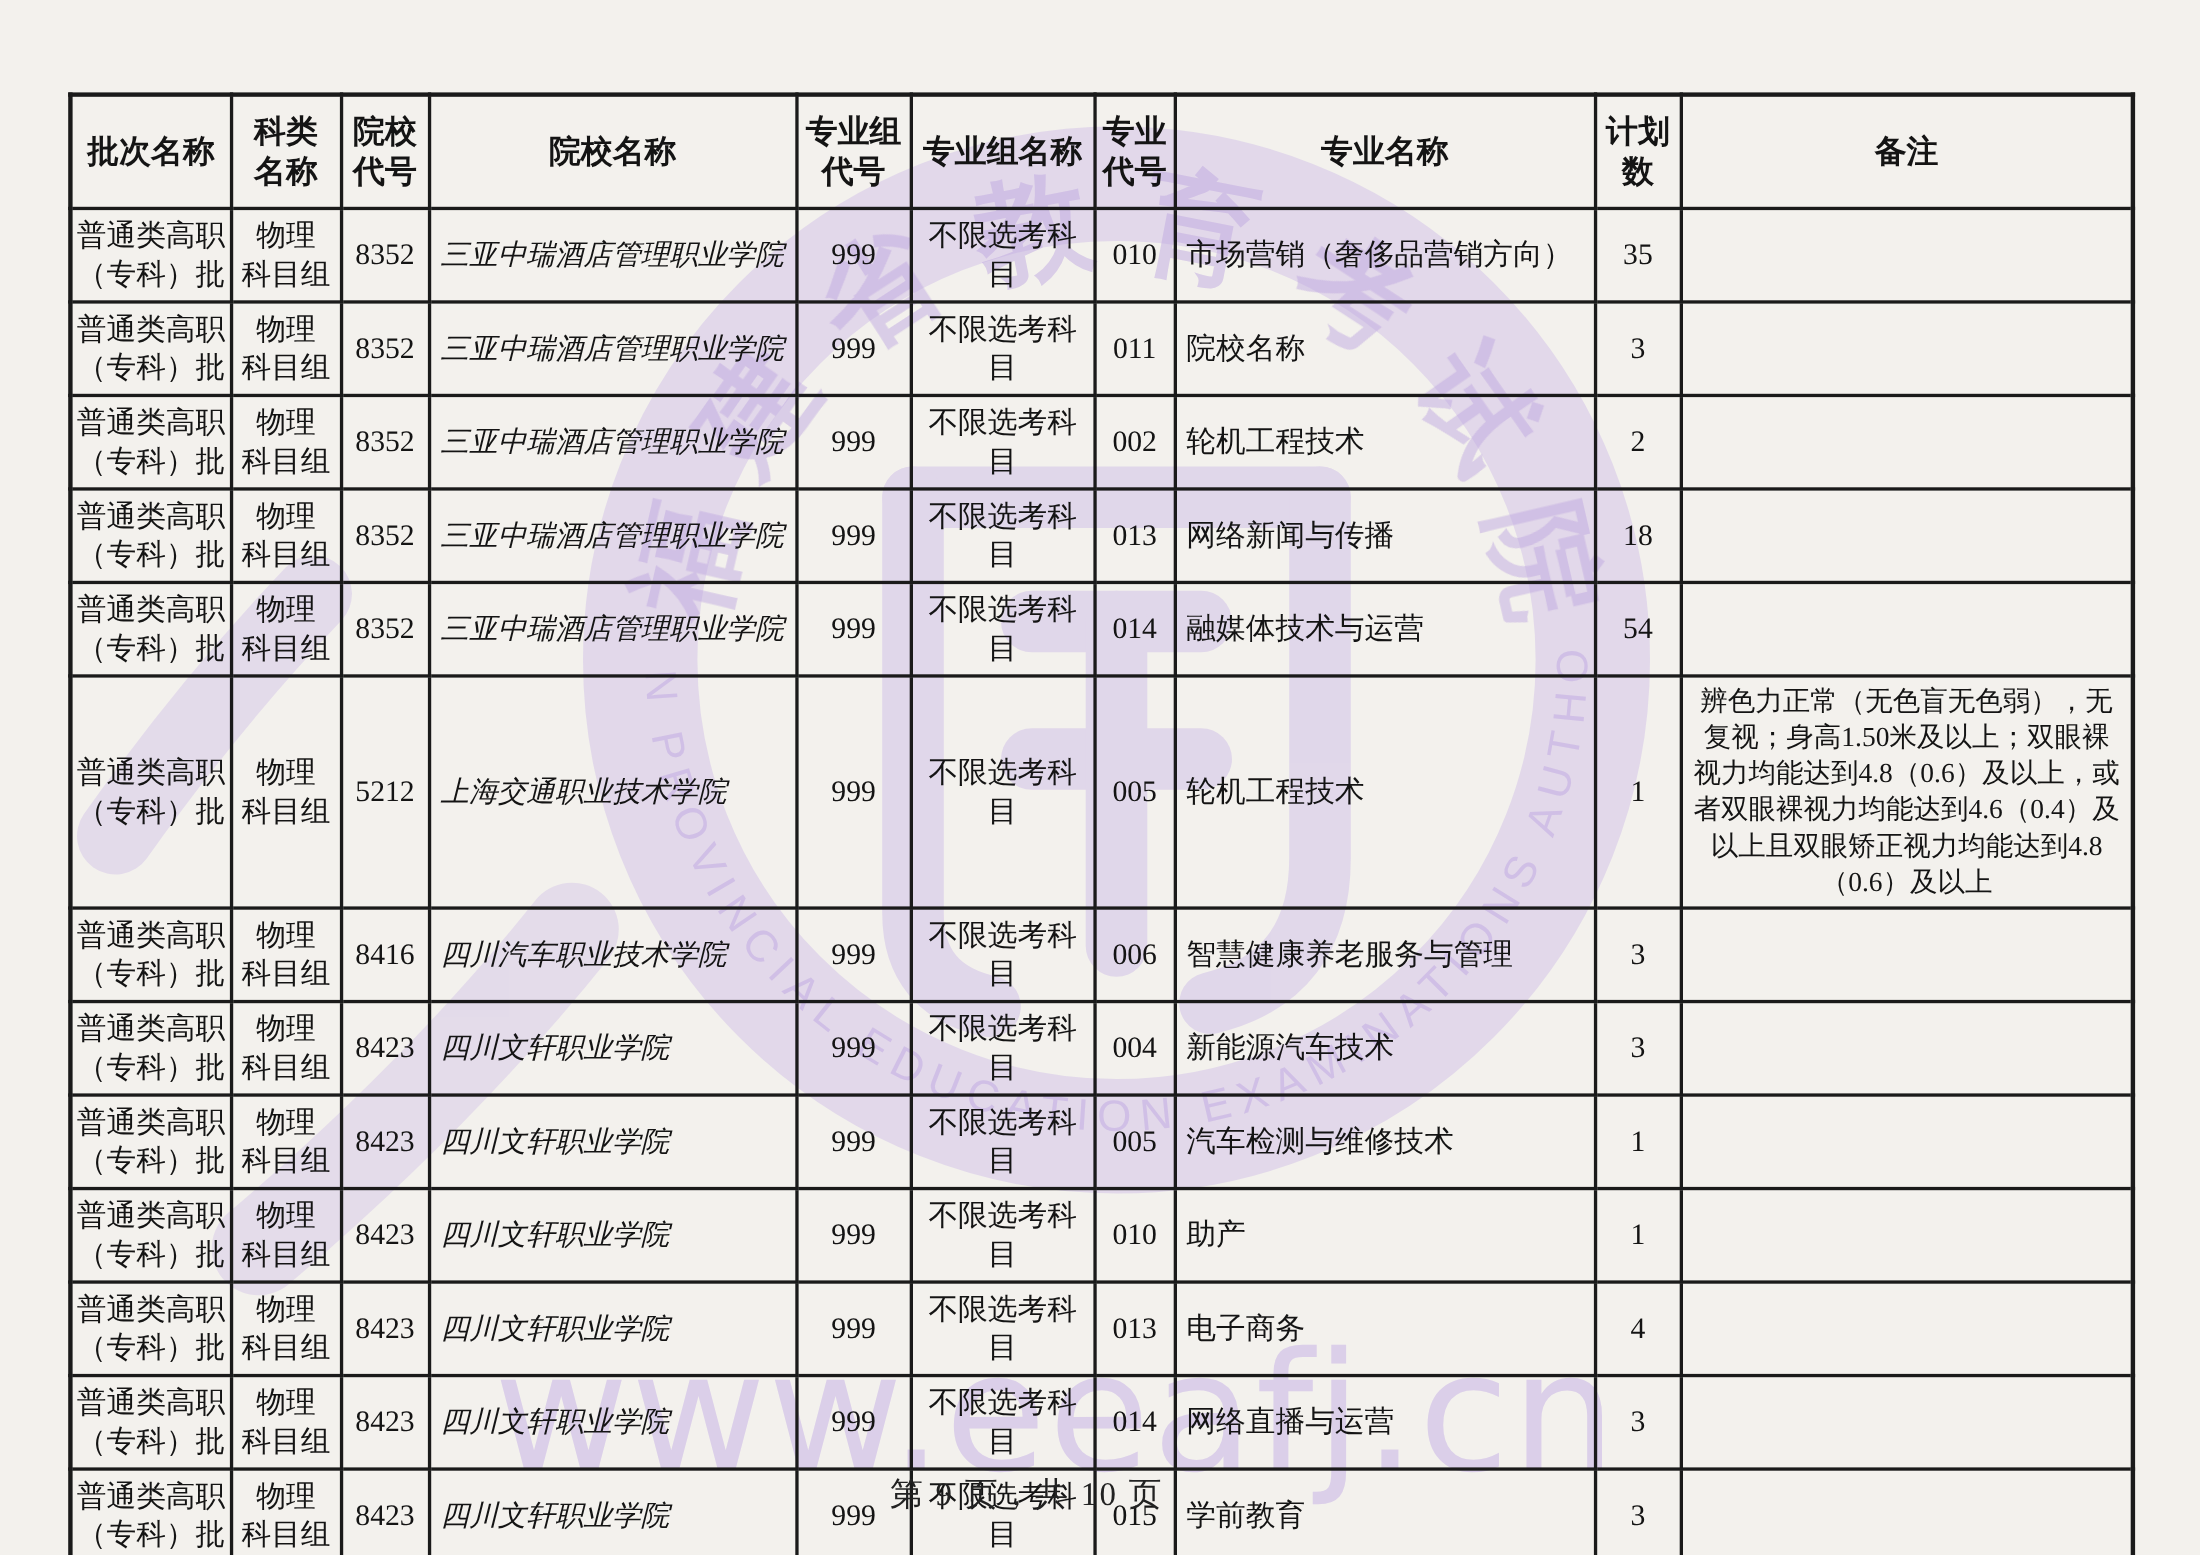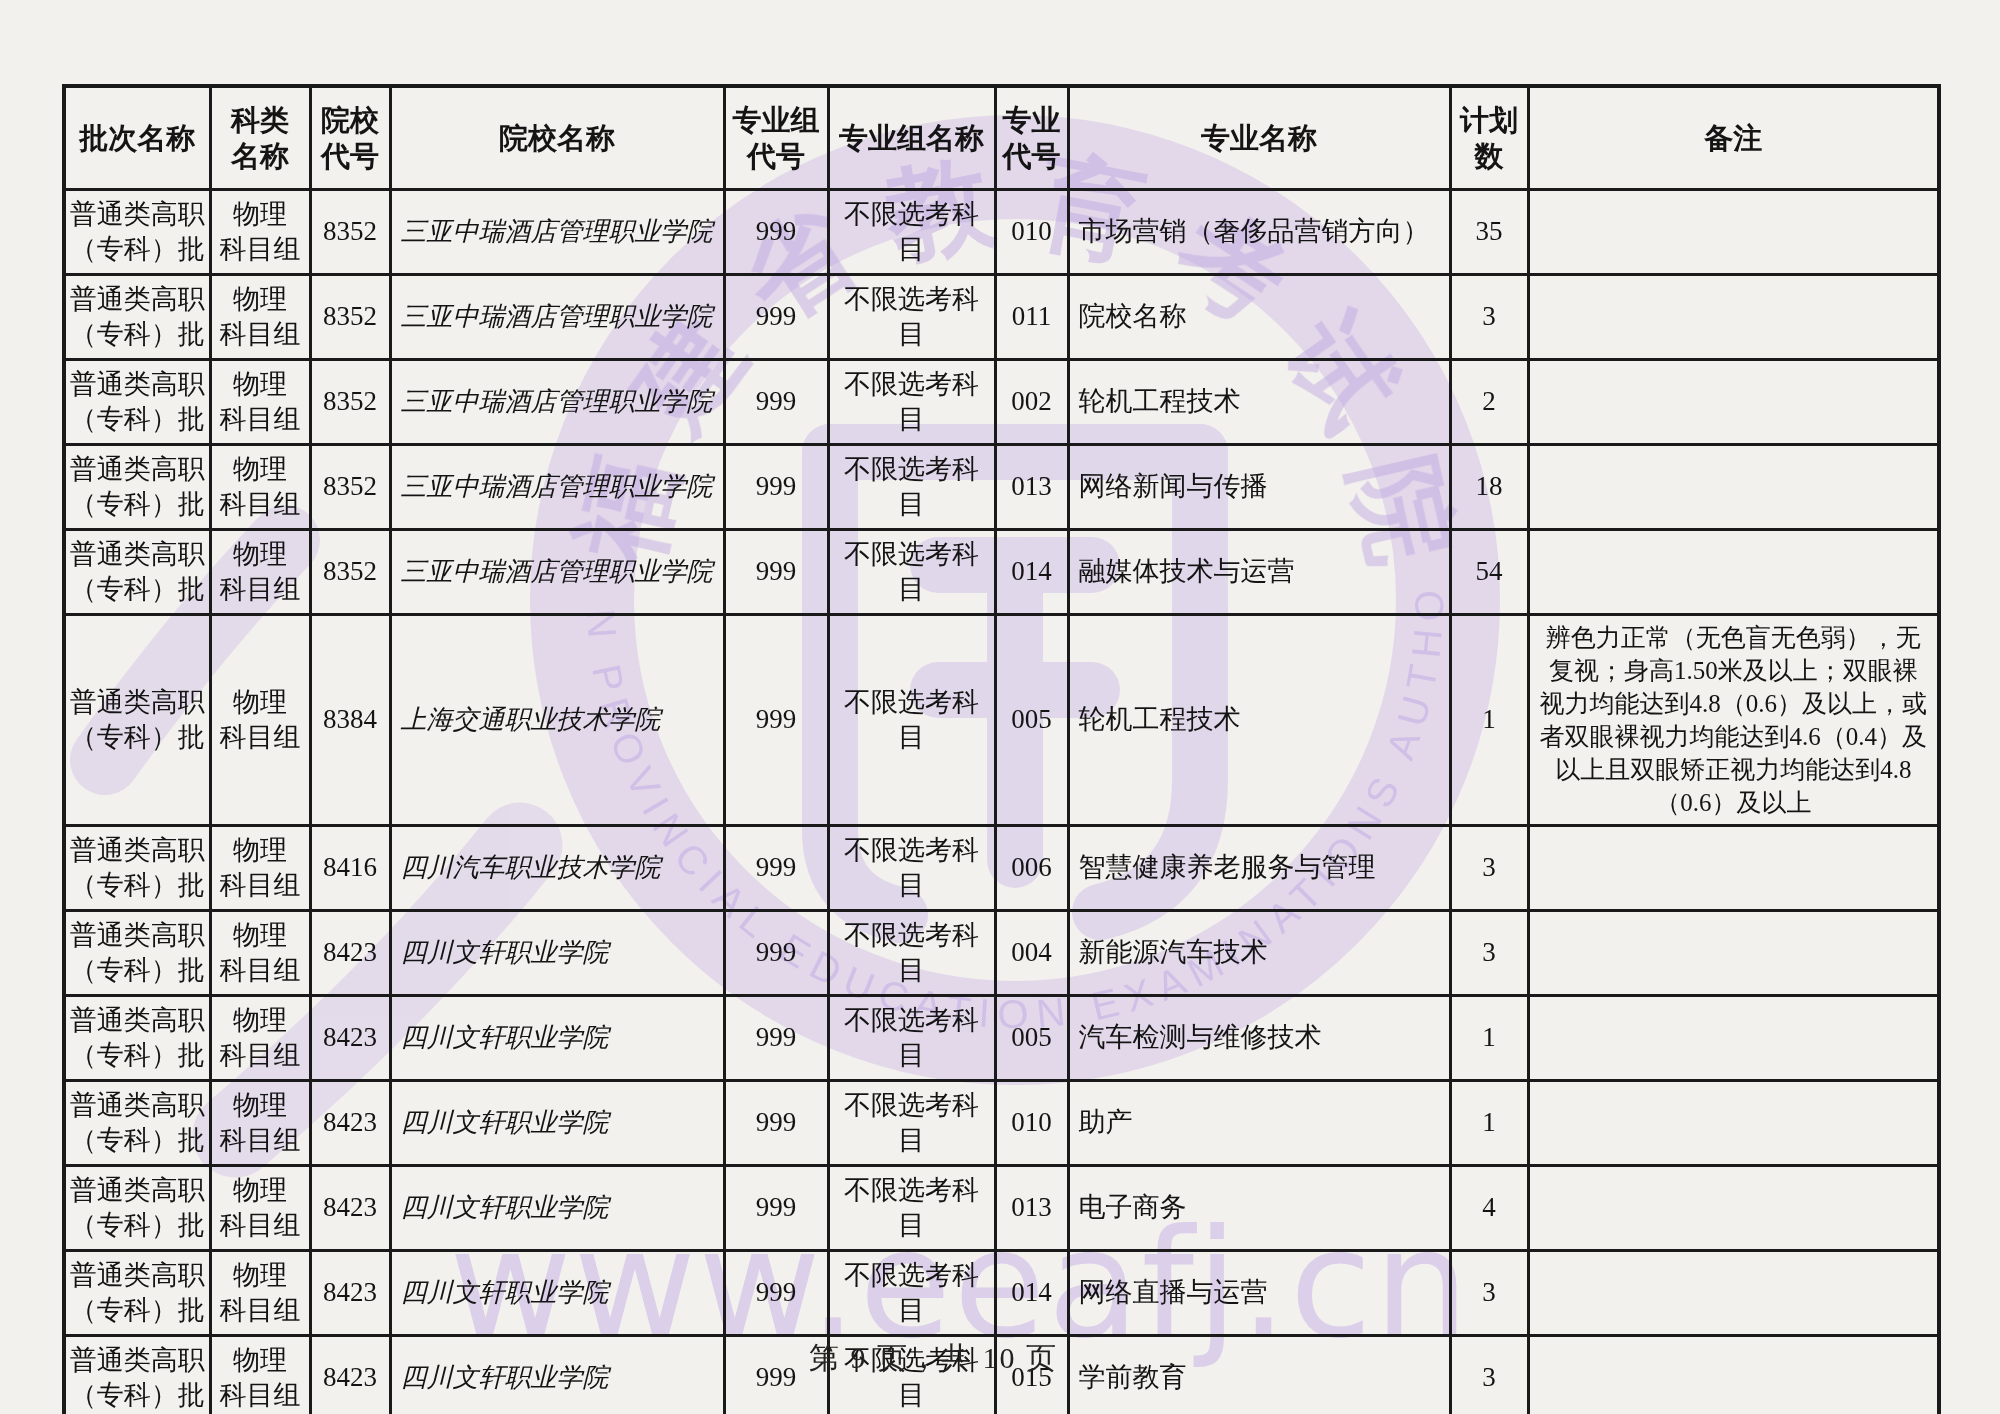--- a/index.html
+++ b/index.html
@@ -164,21 +164,21 @@
             <td class="c">014</td>
             <td class="l">融媒体技术与运营</td>
             <td class="c">54</td>
             <td class="remark"></td>
           </tr>
           <tr>
             <td class="c">普通类高职
 （专科）批</td>
             <td class="c">物理
 科目组</td>
-            <td class="c">8384</td>
+            <td class="c">5212</td>
             <td class="l school">上海交通职业技术学院</td>
             <td class="c">999</td>
             <td class="c">不限选考科目</td>
             <td class="c">005</td>
             <td class="l">轮机工程技术</td>
             <td class="c">1</td>
             <td class="remark">辨色力正常（无色盲无色弱），无复视；身高1.50米及以上；双眼裸视力均能达到4.8（0.6）及以上，或者双眼裸视力均能达到4.6（0.4）及以上且双眼矫正视力均能达到4.8（0.6）及以上</td>
           </tr>
           <tr>
             <td class="c">普通类高职

